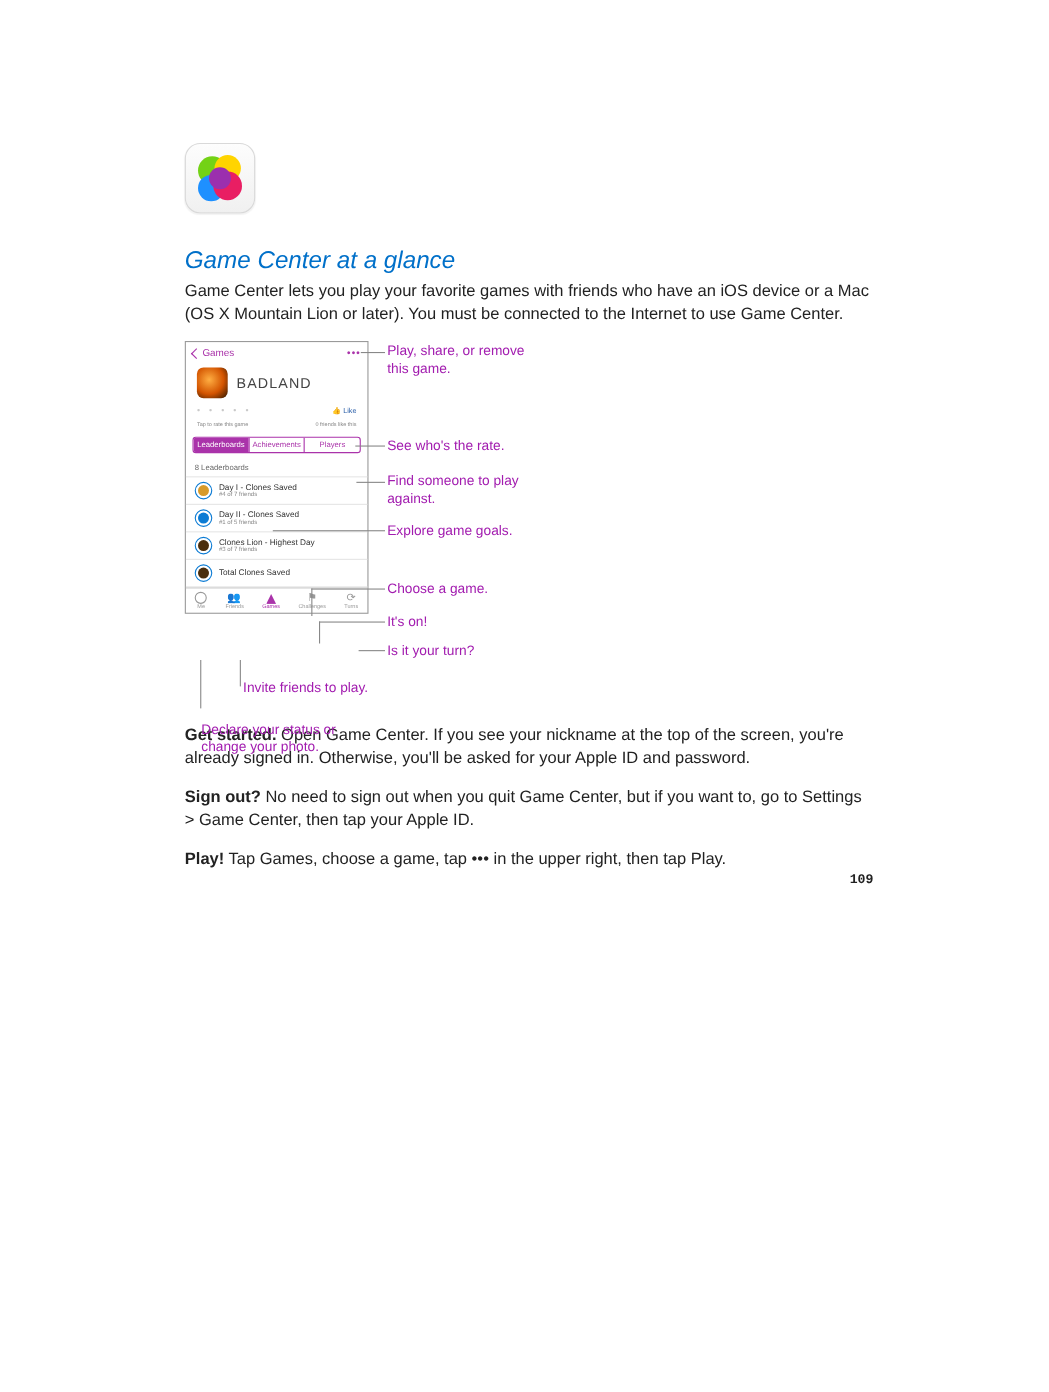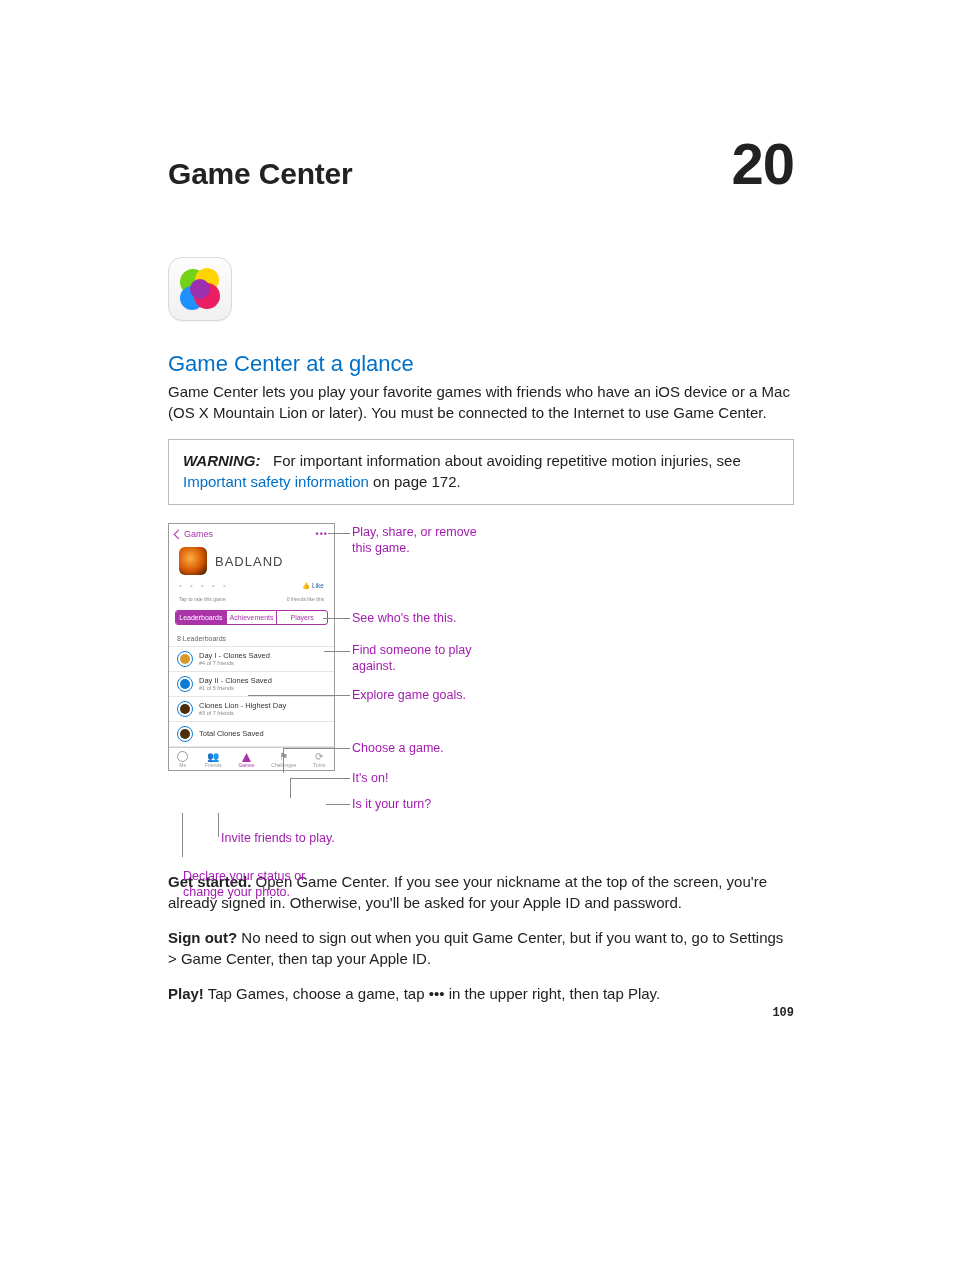--- a/index.html
+++ b/index.html
@@ -39,20 +39,21 @@
     position: relative;
     margin-bottom: 30px;
     box-shadow: 0 1px 1px rgba(0,0,0,0.05);
   }
   .app-icon svg { position:absolute; inset:0; }
   .section-title {
     color: #0070c9;
     font-size: 22px;
     font-weight: 400;
     margin-bottom: 4px;
+    font-style: italic;
   }
   p.body {
     font-size: 15px;
     line-height: 1.4;
     margin: 0 0 14px 0;
   }
   .warning-box {
     border: 1px solid #bbb;
     padding: 10px 14px 12px 14px;
     margin: 16px 0 18px 0;
@@ -149,43 +150,35 @@
   
   .callouts { position:absolute; inset:0; pointer-events:none; font-size:12.5px; color:#a21caf;padding-left:31px; }
   .callouts div { position:absolute; line-height:1.25;}
   .cl-line { position:absolute; background:#888; }
 </style>
 </head>
 <body>
 
 <div class="page">
 
-  <div class="chapter-head">
-    <div class="chapter-title">Game Center</div>
-    <div class="chapter-number">20</div>
-  </div>
 
   <div class="app-icon">
     <svg viewBox="0 0 62 62">
       <circle cx="24" cy="24" r="13" fill="#73d216"></circle>
       <circle cx="38" cy="22" r="12" fill="#ffd400"></circle>
       <circle cx="23" cy="40" r="12" fill="#1e90ff"></circle>
       <circle cx="38" cy="38" r="13" fill="#e91e63"></circle>
       <circle cx="31" cy="31" r="10" fill="#9b2fae"></circle>
     </svg>
   </div>
 
   <div class="section-title">Game Center at a glance</div>
 
   <p class="body">Game Center lets you play your favorite games with friends who have an iOS device or a Mac (OS X Mountain Lion or later). You must be connected to the Internet to use Game Center.</p>
 
-  <div class="warning-box">
-    <span class="warning-label">WARNING:</span>
-    <span>&nbsp;&nbsp;</span><span>For important information about avoiding repetitive motion injuries, see </span><a class="link">Important safety information</a><span> on page 172.</span>
-  </div>
 
   <div class="figure">
     <div class="phone">
       <div class="ph-head">
         <span class="ph-back">
             <span class="chev"></span>
             <span>Games</span>
           </span>
         <span class="dots">•••</span>
       </div>
@@ -230,21 +223,21 @@
         <div class="ph-tab"><span class="ti">⚑</span><span>Challenges</span></div>
         <div class="ph-tab"><span class="ti">⟳</span><span>Turns</span></div>
       </div>
     </div>
 
     <div class="callouts">
 
       <div style="left:184px;top:2px;">Play, share, or remove this game.</div>
       <div class="cl-line" style="left:160px;top:10px;width:22px;height:1px;"></div>
 
-      <div style="left:184px;top:88px;">See who's the this.</div>
+      <div style="left:184px;top:88px;">See who's the rate.</div>
       <div class="cl-line" style="left:155px;top:95px;width:27px;height:1px;"></div>
 
       <div style="left:184px;top:120px;">Find someone to play against.</div>
       <div class="cl-line" style="left:156px;top:128px;width:26px;height:1px;"></div>
 
       <div style="left:184px;top:165px;">Explore game goals.</div>
       <div class="cl-line" style="left:80px;top:172px;width:102px;height:1px;"></div>
 
       <div style="left:184px;top:218px;">Choose a game.</div>
       <div class="cl-line" style="left:115px;top:225px;width:67px;height:1px;"></div>

